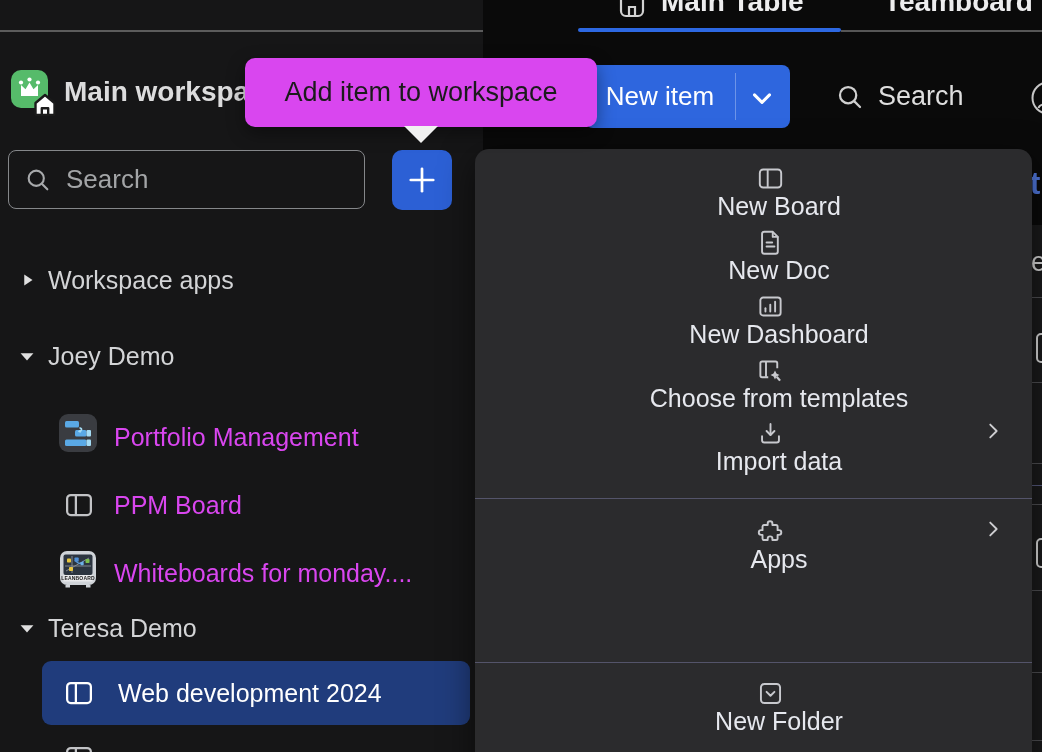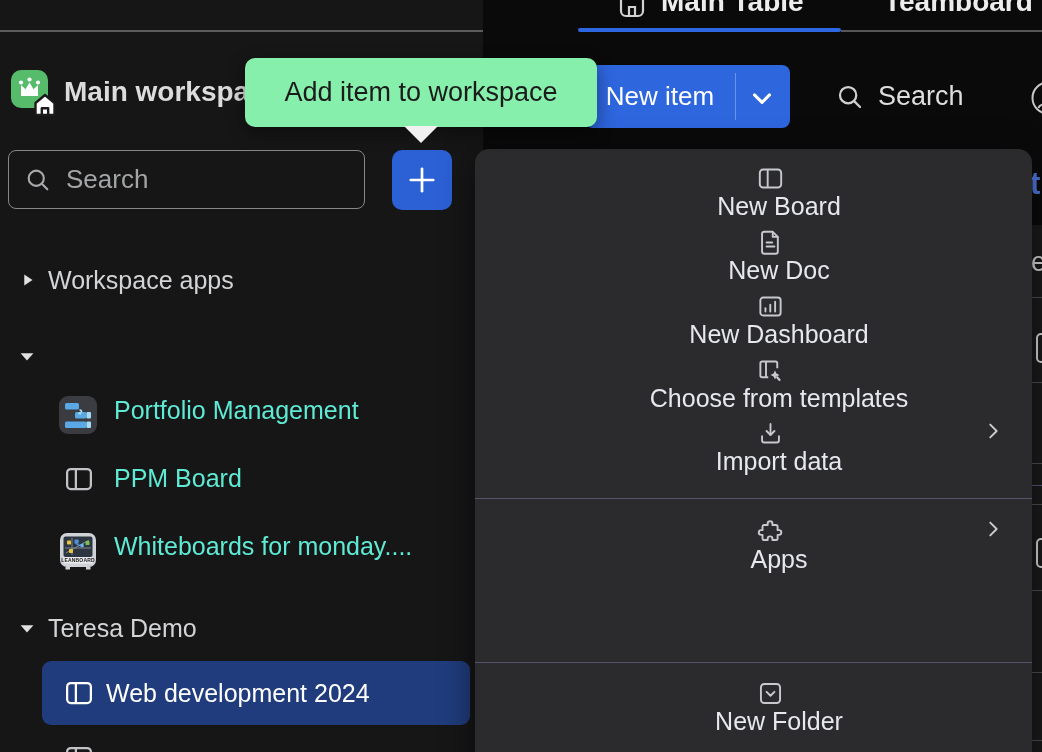--- a/index.html
+++ b/index.html
@@ -30,34 +30,34 @@
   .sidebar{position:absolute;left:0;top:0;width:483px;height:752px;background:#161617;}
   .sidebar-topline{position:absolute;left:0;top:30px;width:483px;height:2px;background:#5c5c5c;}
   .ws-title{position:absolute;left:64px;top:76px;font-size:28px;font-weight:700;color:#dcdcdd;white-space:nowrap;}
   .side-search{position:absolute;left:8px;top:150px;width:357px;height:59px;border:1.5px solid #85878a;border-radius:8px;display:flex;align-items:center;padding-left:15px;gap:12px;background:transparent;}
   .side-search input{background:transparent;border:none;outline:none;color:#d5d5d5;font-size:26px;width:240px;font-family:inherit;}
   .side-search input::placeholder{color:#a3a5a7;}
   .add-btn{position:absolute;left:392px;top:150px;width:60px;height:60px;border-radius:10px;background:#2c60d5;display:flex;align-items:center;justify-content:center;}
   .side-row{position:absolute;left:0;width:470px;height:50px;display:flex;align-items:center;color:#d3d4d6;font-size:25px;}
   .side-row .caret{margin-left:16px;width:22px;}
   .side-row .s-label{margin-left:10px;white-space:nowrap;}
-  .board-row{position:absolute;left:0;width:470px;height:56px;display:flex;align-items:flex-start;color:#5eead4;font-size:25px;}
+  .board-row{position:absolute;left:0;width:470px;height:56px;display:flex;align-items:flex-end;color:#d946ef;font-size:25px;}
   .selected-row{position:absolute;left:42px;top:661px;width:428px;height:64px;background:#203c7c;border-radius:9px;display:flex;align-items:center;color:#fff;font-size:25px;}
   .side-scrollbar{position:absolute;left:480px;top:652px;width:4px;height:110px;background:#5a5a6e;border-radius:2px;}
 
   
   .menu{position:absolute;left:475px;top:149px;width:557px;height:640px;background:#2b2b2d;border-radius:14px;box-shadow:0 10px 34px rgba(0,0,0,.55);}
   .menu-item{position:absolute;left:0;right:0;height:64px;display:flex;align-items:center;padding-left:33px;color:#e6e8ee;font-size:25px;flex-direction:column;}
   .menu-item .mi-label{margin-left:18px;white-space:nowrap;}
   .menu-item .mi-chevron{position:absolute;right:28px;color:#cfcfd2;}
   .menu-divider{position:absolute;left:0;right:0;height:1px;background:#54546a;}
   .mi-icon{color:#c8c9ce;}
 
   
-  .tooltip{position:absolute;left:245px;top:58px;width:352px;height:69px;background:#86efac;border-radius:10px;display:flex;align-items:center;justify-content:center;box-shadow:0 6px 18px rgba(0,0,0,.4);}
+  .tooltip{position:absolute;left:245px;top:58px;width:352px;height:69px;background:#d946ef;border-radius:10px;display:flex;align-items:center;justify-content:center;box-shadow:0 6px 18px rgba(0,0,0,.4);}
   .tooltip-text{color:#1b1b1b;font-size:27px;font-weight:500;white-space:nowrap;}
   .tooltip-caret{position:absolute;left:404px;top:126px;width:0;height:0;border-left:17px solid transparent;border-right:17px solid transparent;border-top:17px solid #f1f1f1;}
 </style>
 </head>
 <body>
 
 <div class="screen">
 
   <div class="content">
 
@@ -162,20 +162,21 @@
       </span>
       <span class="s-label">Workspace apps</span>
     </div>
 
     <div class="side-row" style="top:331px">
       <span class="caret">
         <svg width="22" height="22" viewBox="0 0 24 24">
             <path d="M5 9h14l-7 8z" fill="#e0e0e0"></path>
           </svg>
       </span>
+      <span class="s-label">Joey Demo</span>
     </div>
 
     <div class="board-row" style="top:396px">
       <span style="margin-left:59px">
         <svg width="38" height="38" viewBox="0 0 38 38">
           <rect width="38" height="38" rx="9" fill="#3a3c41"></rect>
           <rect x="6" y="7" width="14" height="6.5" rx="1.5" fill="#5aa9e6"></rect>
           <rect x="16" y="16" width="11.5" height="6.5" rx="1.5" fill="#5aa9e6"></rect>
             <rect x="27.5" y="16" width="4.5" height="6.5" rx="1" fill="#a5dcf5"></rect>
           <rect x="6" y="25.5" width="21.5" height="6.5" rx="1.5" fill="#5aa9e6"></rect>
@@ -228,21 +229,21 @@
       <span class="s-label">Teresa Demo</span>
     </div>
 
     <div class="selected-row">
       <span style="margin-left:22px;color:#ffffff">
         <svg width="30" height="30" viewBox="0 0 24 24" fill="none" stroke="currentColor" stroke-width="1.8">
             <rect x="2.5" y="4" width="19" height="16" rx="3"></rect>
             <line x1="9.5" y1="4.5" x2="9.5" y2="19.5"></line>
           </svg>
       </span>
-      <span class="s-label" style="margin-left:12px">Web development 2024</span>
+      <span class="s-label" style="margin-left:24px">Web development 2024</span>
     </div>
 
     <span class="abs" style="left:64px;top:743px;color:#c2c3c6">
       <svg width="30" height="30" viewBox="0 0 24 24" fill="none" stroke="currentColor" stroke-width="1.8">
           <rect x="2.5" y="4" width="19" height="16" rx="3"></rect>
           <line x1="9.5" y1="4.5" x2="9.5" y2="19.5"></line>
         </svg>
     </span>
   </div>
 

